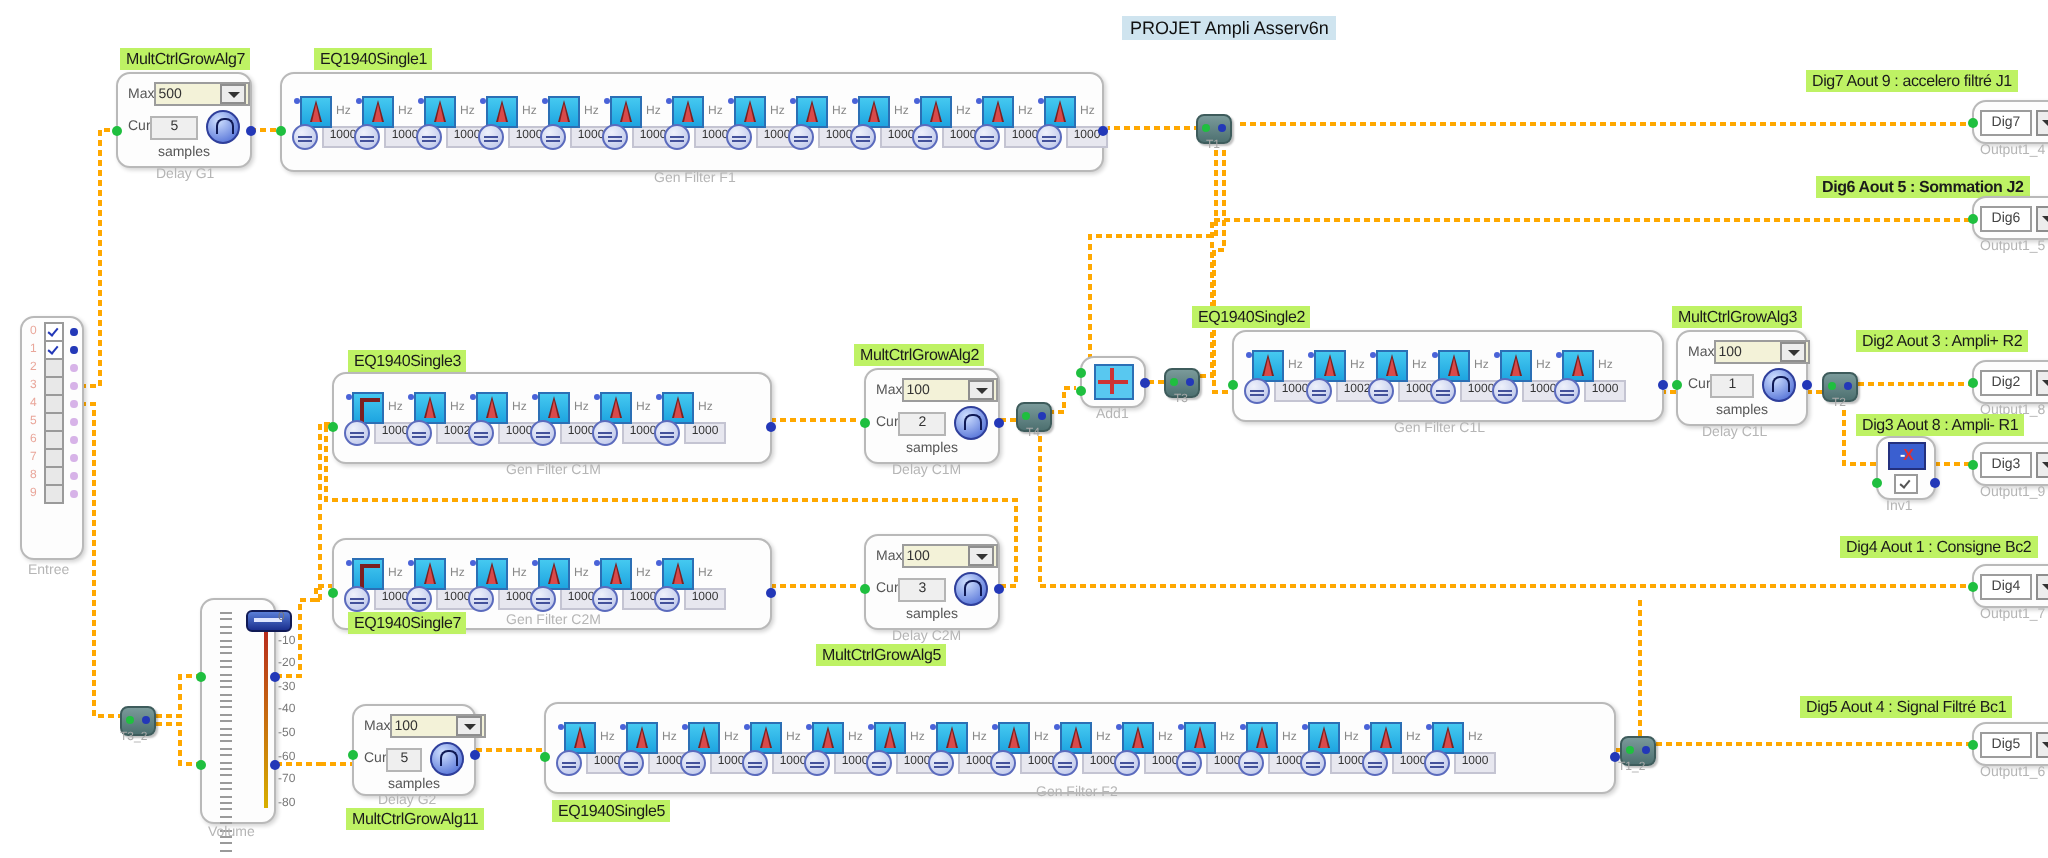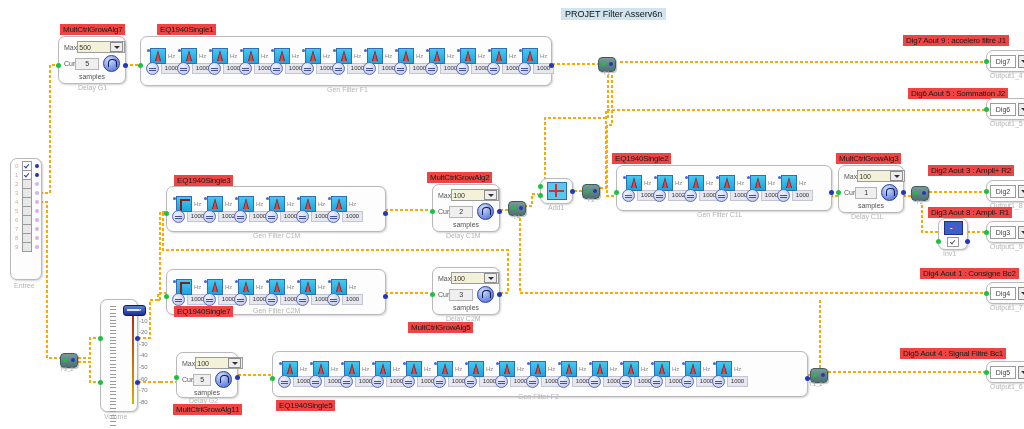--- a/index.html
+++ b/index.html
@@ -9,21 +9,21 @@
     font-family:"Liberation Sans", sans-serif;
     font-size:7px;color:#222;
   }
   #canvas{position:absolute;inset:0;}
   svg.wires{position:absolute;left:0;top:0;width:1024px;height:429px;pointer-events:none;}
 
   
   .node{position:absolute;box-sizing:border-box;background:#fdfdfd;
         border:1px solid #b9b9b9;border-radius:7px;
         box-shadow:1px 1px 2px rgba(0,0,0,.18);}
-  .nlabel{position:absolute;background:#ef4444;color:#1b1b1b;
+  .nlabel{position:absolute;background:#bef264;color:#1b1b1b;
           font-size:8px;padding:1px 3px;white-space:nowrap;
           border:0;letter-spacing:-.2px;}
   .sublabel{position:absolute;color:#b5b5b5;font-size:7px;white-space:nowrap;}
 
   
   .eq{display:flex;align-items:center;height:100%;padding:0 5px;box-sizing:border-box;}
   .eqcell{width:30px;display:flex;flex-direction:column;align-items:flex-start;
           margin-right:1px;}
   .eqtop{display:flex;align-items:center;height:18px;}
   .eqdot{width:3px;height:3px;border-radius:50%;background:#4a63d8;
@@ -205,21 +205,21 @@
       <path d="M238,375 L272,375"></path>
 
       <path d="M808,375 L812,375"></path>
 
       <path d="M828,372 L990,372"></path>
 
       <path d="M820,368 L820,300"></path>
     </g>
   </svg>
 
-  <div class="title">PROJET Filter Asserv6n</div>
+  <div class="title">PROJET Ampli Asserv6n</div>
 
   <div class="node entree" style="left:10px;top:158px;width:32px;height:122px;">
     <div class="erow">
       <span class="eidx">0</span>
       <span class="ecb on"></span>
       <span class="eport act"></span>
     </div>
     <div class="erow">
       <span class="eidx">1</span>
       <span class="ecb on"></span>
@@ -696,21 +696,21 @@
   <div class="nlabel" style="left:408px;top:322px;">MultCtrlGrowAlg5</div>
 
   <div class="node" style="left:540px;top:178px;width:33px;height:26px;display:flex;align-items:center;justify-content:center;">
     <span class="addicon"></span>
     <span class="port pin" style="left:-3px;top:5px;"></span>
     <span class="port pin" style="left:-3px;top:14px;"></span>
     <span class="port pout" style="right:-3px;top:10px;"></span>
   </div>
   <div class="sublabel" style="left:548px;top:204px;">Add1</div>
 
-  <div class="nlabel" style="left:612px;top:153px;text-align:center;">EQ1940Single2</div>
+  <div class="nlabel" style="left:596px;top:153px;text-align:center;">EQ1940Single2</div>
   <div class="node" style="left:616px;top:165px;width:216px;height:46px;">
     <div class="eq">
       <div class="eqcell">
         <div class="eqtop">
             <span class="eqdot"></span>
             <span class="curve"></span>
             <span class="hz">Hz</span>
           </div>
         <div class="eqbot">
             <span class="knob"></span>
@@ -1007,21 +1007,21 @@
   <div class="nlabel" style="left:903px;top:35px;">Dig7 Aout 9 : accelero filtré J1</div>
   <div class="node outnode" style="left:986px;top:50px;width:48px;height:22px;">
     <span class="digbox">Dig7</span>
     <span class="digarrow">
         <i></i>
       </span>
     <span class="port pin" style="left:-3px;top:8px;"></span>
   </div>
   <div class="sublabel" style="left:990px;top:72px;">Output1_4</div>
 
-  <div class="nlabel" style="left:908px;top:88px;">Dig6 Aout 5 : Sommation J2</div>
+  <div class="nlabel" style="left:908px;top:88px;font-weight:bold;">Dig6 Aout 5 : Sommation J2</div>
   <div class="node outnode" style="left:986px;top:98px;width:48px;height:22px;">
     <span class="digbox">Dig6</span>
     <span class="digarrow">
         <i></i>
       </span>
     <span class="port pin" style="left:-3px;top:8px;"></span>
   </div>
   <div class="sublabel" style="left:990px;top:120px;">Output1_5</div>
 
   <div class="nlabel" style="left:928px;top:165px;">Dig2 Aout 3 : Ampli+ R2</div>

